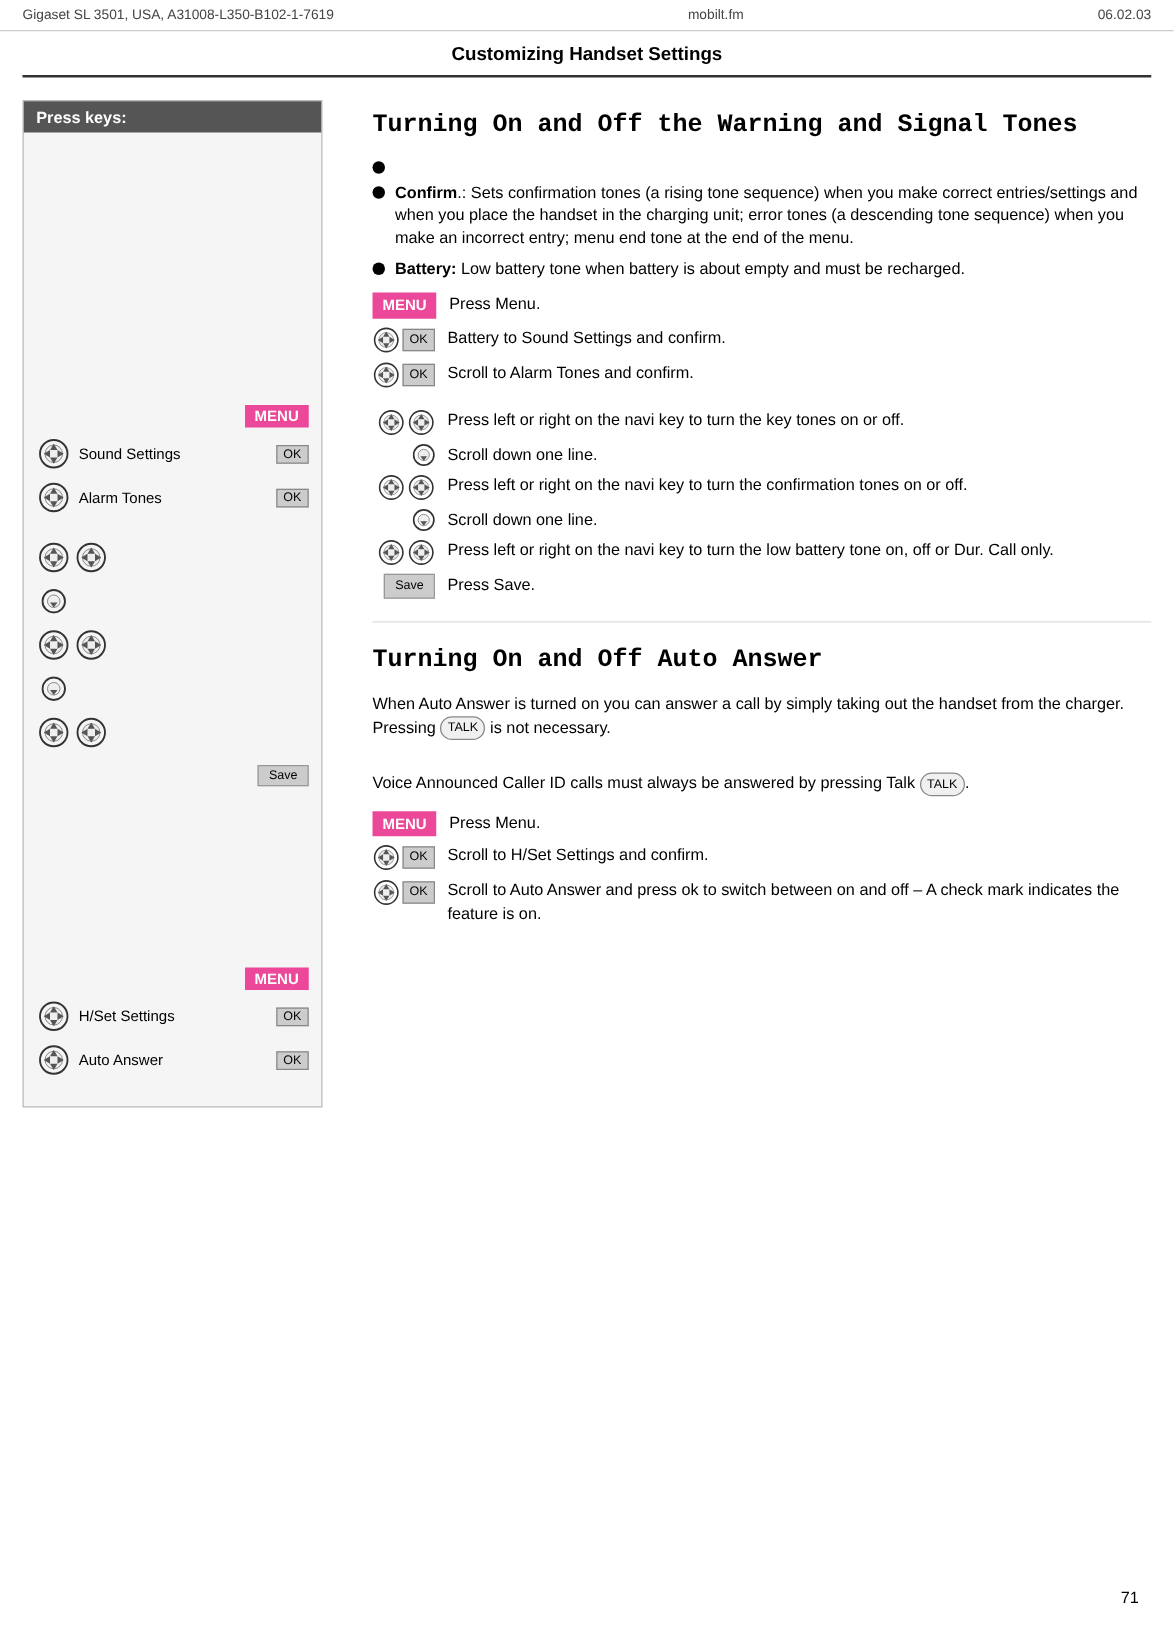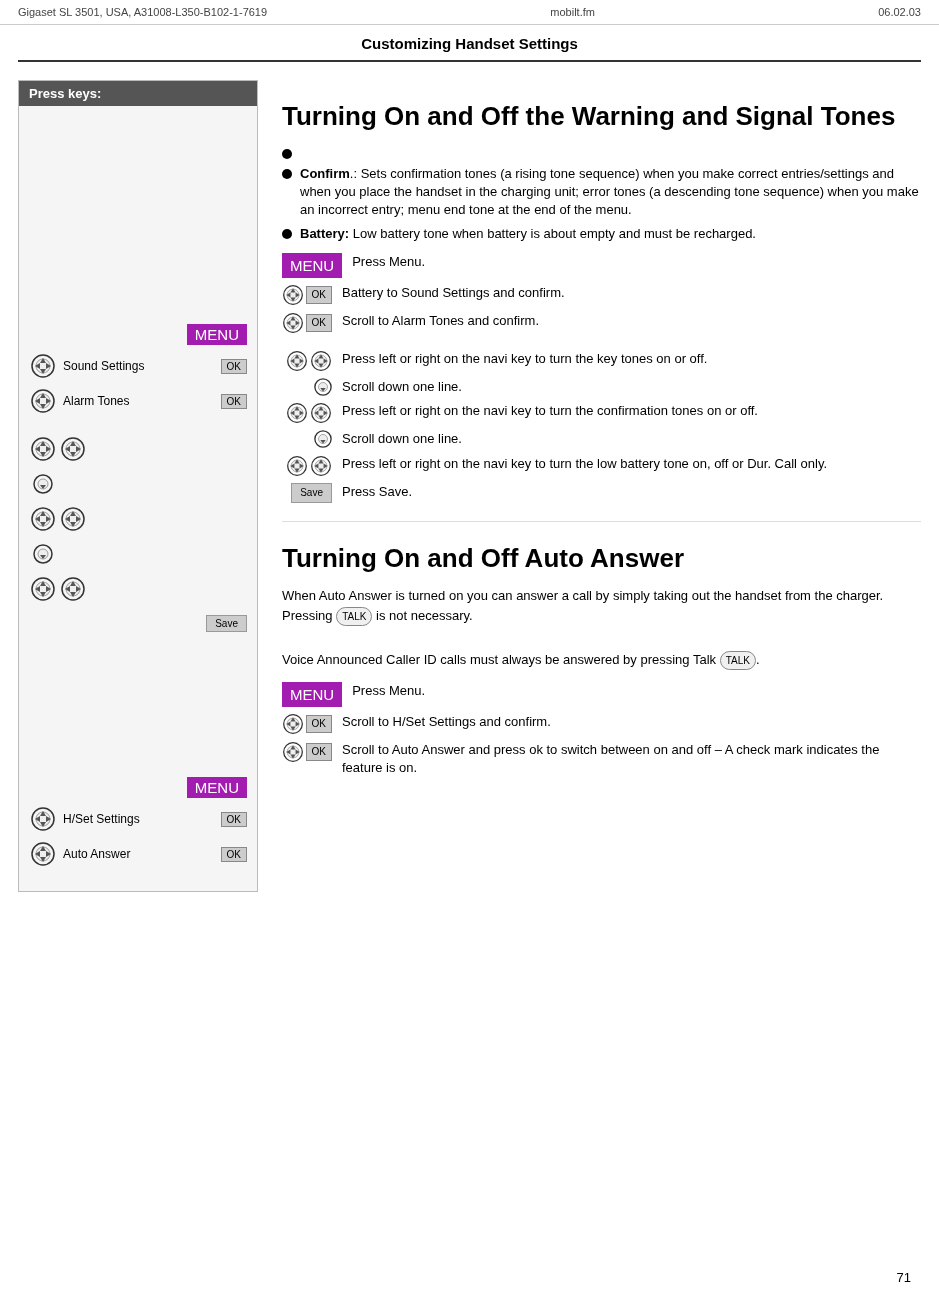--- a/index.html
+++ b/index.html
@@ -31,21 +31,21 @@
       font-size: 15px;
       font-weight: bold;
       border-bottom: 2px solid #333;
       margin: 0 18px 18px 18px;
     }
 
     
     .main-layout {
       display: flex;
       margin: 0 18px;
-      gap: 0;
+      gap: 16px;
     }
 
     
     .left-col {
       width: 240px;
       min-width: 240px;
       border: 1px solid #bbb;
       background: #f5f5f5;
       padding-bottom: 10px;
     }
@@ -70,24 +70,24 @@
       margin: 3px 0;
       padding: 2px 4px;
     }
 
     .key-row.menu-row {
       justify-content: flex-end;
       margin-top: 8px;
     }
 
     .menu-btn {
-      background: #a21caf;
+      background: #ec4899;
       color: #fff;
-      font-size: 15px;
-      font-weight: normal;
+      font-size: 12px;
+      font-weight: bold;
       padding: 2px 8px;
       border: none;
       display: inline-block;
     }
 
     .save-btn {
       background: #ccc;
       color: #000;
       font-size: 10px;
       font-weight: normal;
@@ -135,25 +135,26 @@
       height: 10px;
     }
 
     
     .right-col {
       flex: 1;
       padding: 0 0 0 24px;
     }
 
     .section-title {
-      font-size: 26px;
+      font-size: 20px;
       font-weight: bold;
       line-height: 1.25;
       margin-bottom: 12px;
-      margin-top: 20px;
+      margin-top: 8px;
+      font-family: Liberation Mono, monospace;
     }
 
     .bullet-list {
       margin: 0 0 10px 0;
       padding: 0;
       list-style: none;
     }
 
     .bullet-list li {
       display: flex;

